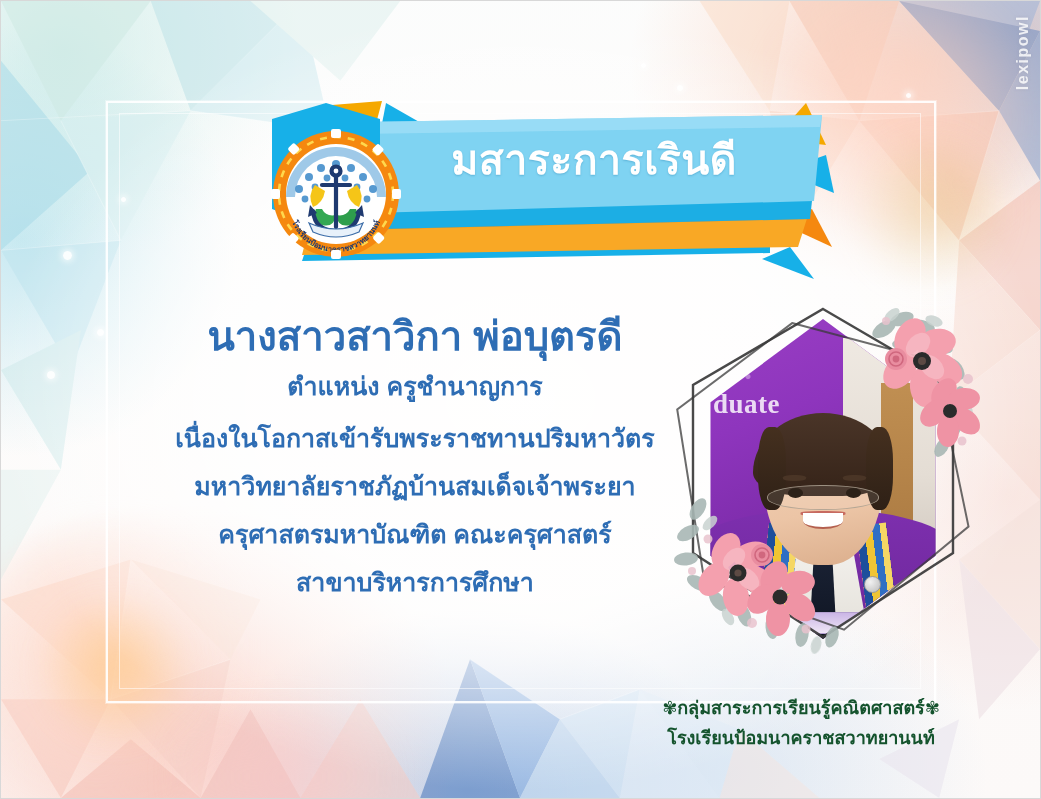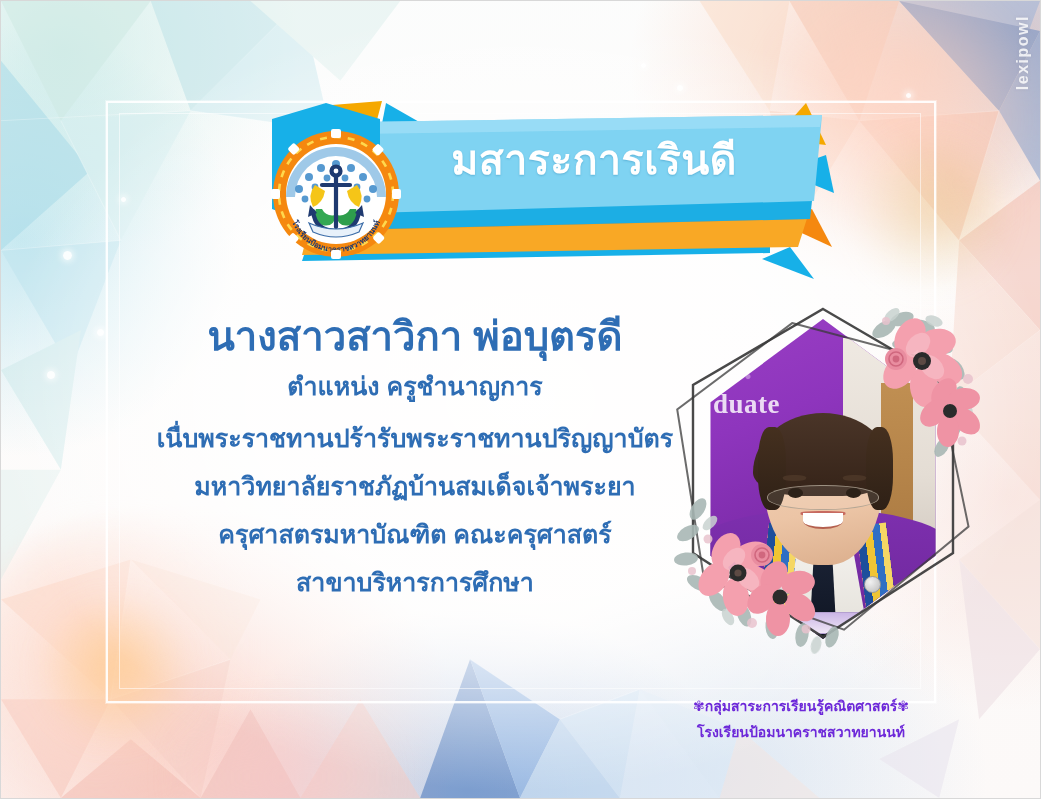--- a/index.html
+++ b/index.html
@@ -208,22 +208,22 @@
   
   .flowers{position:absolute;left:0;top:0;width:335px;height:360px;pointer-events:none;}
   .flowers svg{width:335px;height:360px;display:block;overflow:visible;}
 
   
   .footer{
     position:absolute;left:600px;top:698px;width:400px;
     text-align:center;
   }
   .footer .f-line{
-    color:#6d28d9;
-    font-size:14px;font-weight:bold;
+    color:#14532d;
+    font-size:18px;font-weight:bold;
     line-height:1.0;
     margin:0 0 12px 0;
     white-space:nowrap;
   }
   .footer .f-line.f-last{margin-bottom:0;}
 
   
   .watermark{
     position:absolute;right:8px;top:14px;
     color:rgba(255,255,255,.82);
@@ -398,21 +398,21 @@
         </g>
       </svg>
     </div>
 
     <div class="banner-text">มสาระการเรินดี</div>
   </div>
 
   <div class="body-block">
     <div class="rec-name">นางสาวสาวิกา  พ่อบุตรดี</div>
     <div class="line l-pos">ตำแหน่ง ครูชำนาญการ</div>
-    <div class="line">เนื่บพระราชทานปร้ารับพระราชทานปริญญาบัตร</div>
+    <div class="line">เนื่องในโอกาสเข้ารับพระราชทานปริมหาวัตร</div>
     <div class="line">มหาวิทยาลัยราชภัฏบ้านสมเด็จเจ้าพระยา</div>
     <div class="line">ครุศาสตรมหาบัณฑิต    คณะครุศาสตร์</div>
     <div class="line l-last">สาขาบริหารการศึกษา</div>
   </div>
 
   <div class="photo-wrap">
 
     <div class="photo-clip">
       <div class="photo-inner">
         <div class="ph-bg"></div>

